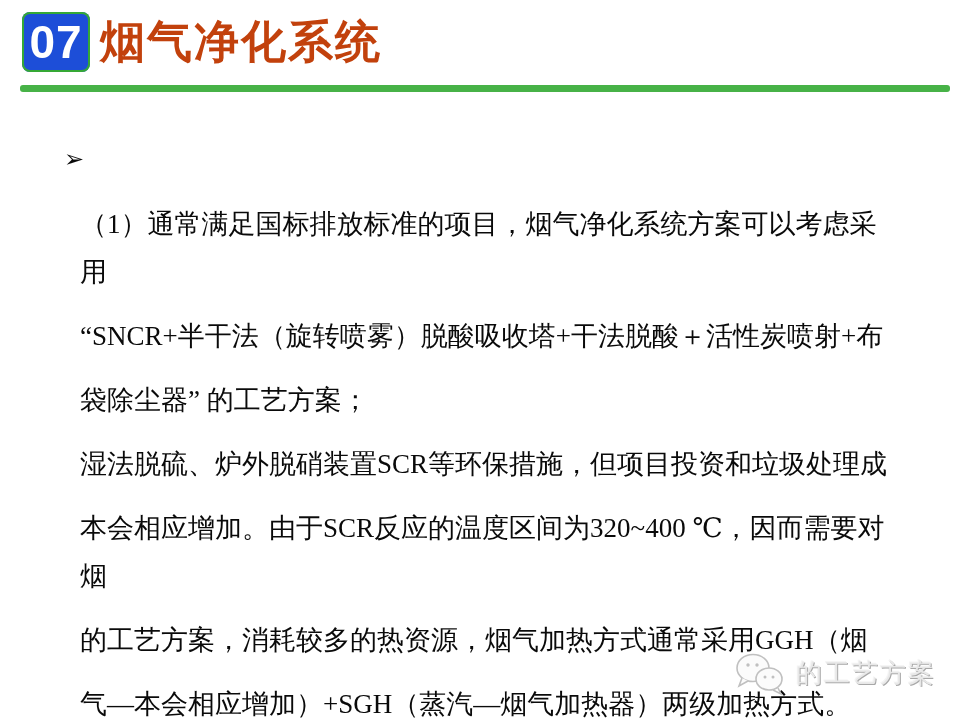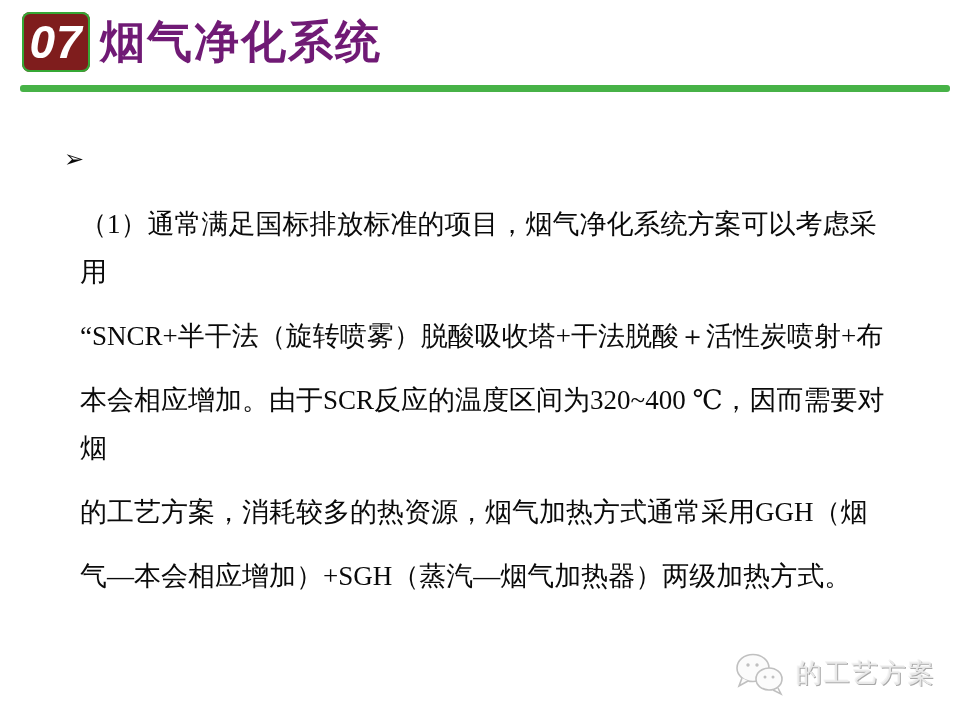--- a/index.html
+++ b/index.html
@@ -21,42 +21,41 @@
     position: absolute;
     top: 12px;
     left: 22px;
     height: 60px;
     display: flex;
     align-items: center;
   }
   .num-box {
     width: 68px;
     height: 60px;
-    background: #7f1d1d;
+    background: #1d4ed8;
     border-radius: 8px;
     display: flex;
     align-items: center;
     justify-content: center;
     box-shadow: inset 0 0 0 2px #35a835;
-    font-style: italic;
   }
   .num-box span {
     color: #ffffff;
     font-family: "Liberation Sans", "DejaVu Sans", sans-serif;
     font-weight: 900;
     font-size: 46px;
     line-height: 1;
     letter-spacing: 1px;
   }
   .slide-title {
     margin: 0 0 0 10px;
     font-family: "Liberation Sans", "DejaVu Sans", sans-serif;
     font-weight: 900;
     font-size: 45px;
-    color: #701a75;
+    color: #c2410c;
     letter-spacing: 2px;
     line-height: 60px;
   }
   .header-divider {
     position: absolute;
     top: 85px;
     left: 20px;
     width: 930px;
     height: 7px;
     background: #47b247;
@@ -126,20 +125,22 @@
   </div>
 
   <div class="header-divider"></div>
 
   <div class="body-text">
     <p class="heading-line">
       <span class="bullet">➢</span>
     </p>
     <p class="line">（1）通常满足国标排放标准的项目，烟气净化系统方案可以考虑采用</p>
     <p class="line">“SNCR+半干法（旋转喷雾）脱酸吸收塔+干法脱酸＋活性炭喷射+布</p>
+    <p class="line">袋除尘器” 的工艺方案；</p>
+    <p class="line">湿法脱硫、炉外脱硝装置SCR等环保措施，但项目投资和垃圾处理成</p>
     <p class="line">本会相应增加。由于SCR反应的温度区间为320~400 ℃，因而需要对烟</p>
     <p class="line">的工艺方案，消耗较多的热资源，烟气加热方式通常采用GGH（烟</p>
     <p class="line">气—本会相应增加）+SGH（蒸汽—烟气加热器）两级加热方式。</p>
   </div>
 
   <div class="watermark">
     <span class="wechat-icon">
       <svg viewBox="0 0 56 46" width="56" height="46">
         <g fill="#fbfbfb" stroke="#c0c0c0" stroke-width="1.6">
           <ellipse cx="21" cy="18" rx="16" ry="13.5"></ellipse>

